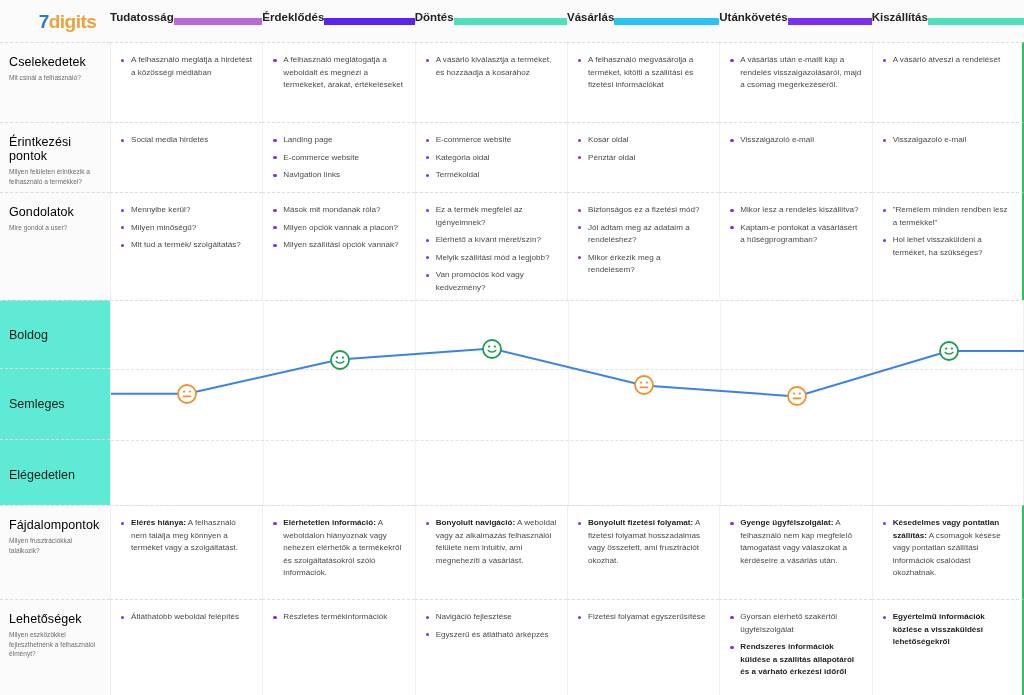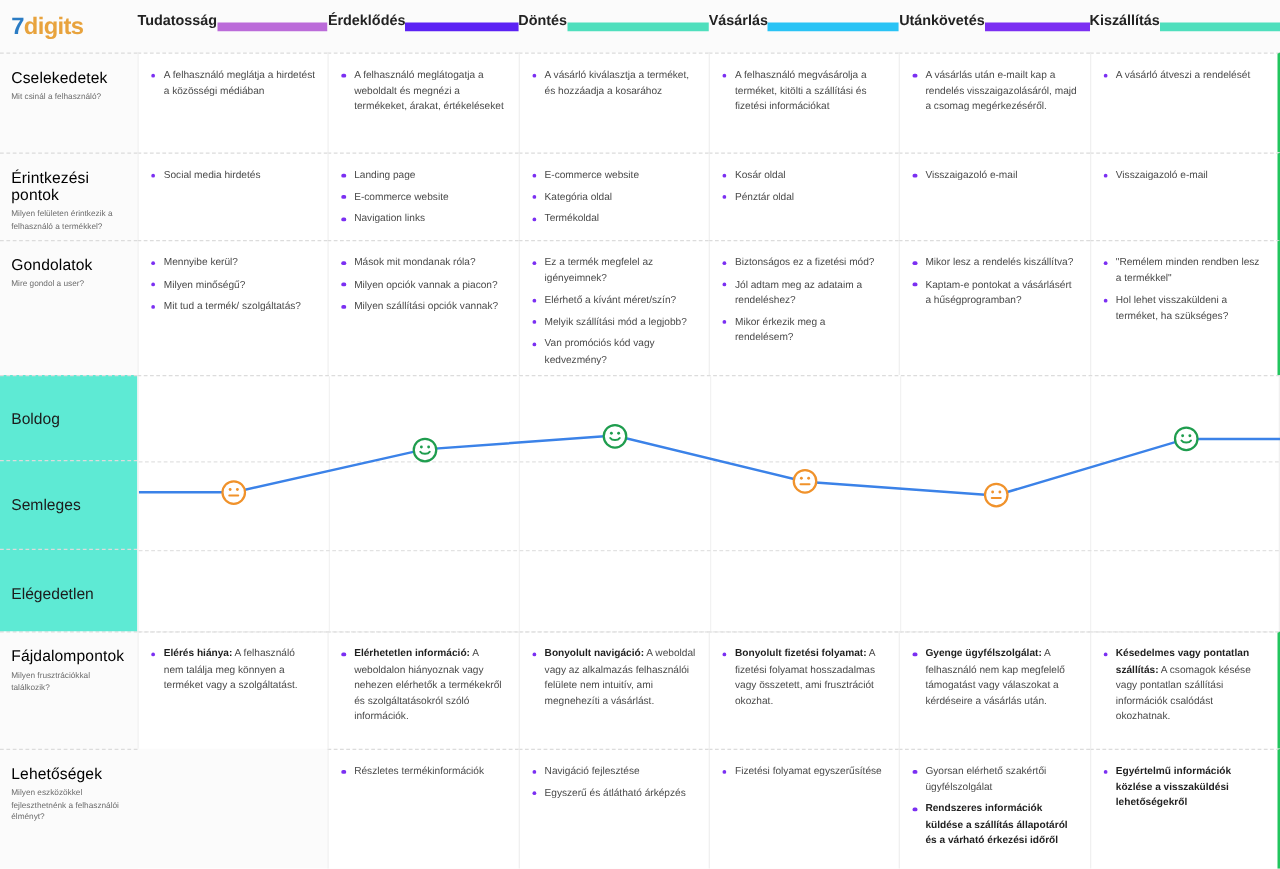--- a/index.html
+++ b/index.html
@@ -14,21 +14,21 @@
     width: 1024px; height: 695px;
     background: #fbfbfb;
     display: grid;
     grid-template-columns: 110px repeat(6, 152.33px);
     grid-template-rows: 42px 80px 70px 108px 205px 94px 96px;
   }
   
   .hdr-logo {
     grid-column: 1; grid-row: 1;
     background: #fbfbfb;
-    display: flex; align-items: center; padding-left: 9px;
+    display: flex; align-items: center; padding-left: 25px; justify-content: center;
   }
   .logo { font-size: 19px; font-weight: bold; letter-spacing: -0.5px; line-height: 1; }
   .logo .seven { color: #2b7cc4; font-weight: 800; }
   .logo .digits { color: #e8a33d; font-weight: 600; }
 
   .hdr-cell {
     grid-row: 1;
     display: flex; flex-direction: row;
     align-items: center; justify-content: flex-end;
     background: #fbfbfb;
@@ -365,20 +365,25 @@
   <div class="cell last" style="grid-row:6;grid-column:7">
       <ul class="blist">
         <li><b>Késedelmes vagy pontatlan szállítás:</b> A csomagok késése vagy pontatlan szállítási információk csalódást okozhatnak.</li>
       </ul>
     </div>
 
   <div class="rlabel" style="grid-row:7">
     <div class="rtitle">Lehetőségek</div>
     <div class="rsub">Milyen eszközökkel fejleszthetnénk a felhasználói élményt?</div>
   </div>
+  <div class="cell" style="grid-row:7;grid-column:2">
+      <ul class="blist">
+        <li>Átláthatóbb weboldal felépítés</li>
+      </ul>
+    </div>
   <div class="cell" style="grid-row:7;grid-column:3">
       <ul class="blist">
         <li>Részletes termékinformációk</li>
       </ul>
     </div>
   <div class="cell" style="grid-row:7;grid-column:4">
       <ul class="blist">
         <li>Navigáció fejlesztése</li>
         <li>Egyszerű és átlátható árképzés</li>
       </ul>

